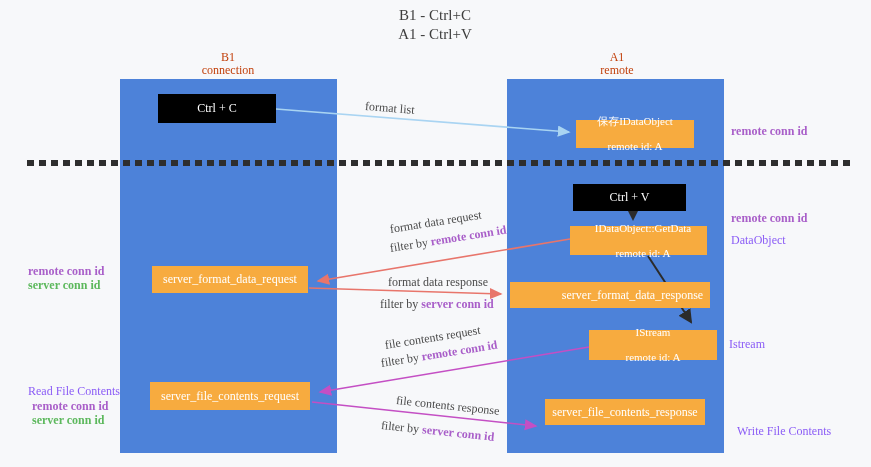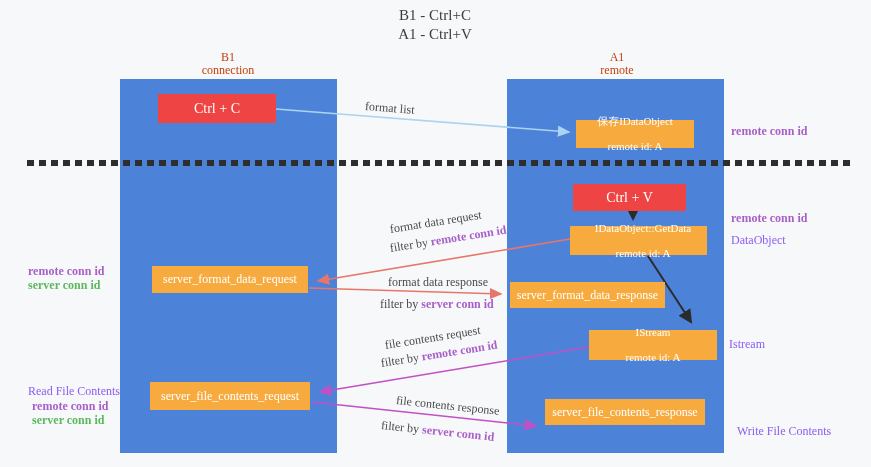--- a/index.html
+++ b/index.html
@@ -5,21 +5,21 @@
   html,body{margin:0;padding:0;background:#f7f8fa;}
   #canvas{
     position:relative;width:871px;height:467px;background:#f7f8fa;
     font-family:Liberation Serif, serif;overflow:hidden;
   }
   .abs{position:absolute;}
   #title{left:330px;top:6px;width:210px;text-align:center;font-size:15px;color:#3d3d3d;line-height:19px;}
   .lane-header{width:130px;text-align:center;font-size:12px;color:#c2410c;line-height:13px;top:51px;}
   .lane{background:#4d82d9;top:79px;height:374px;}
   .keybox{
-    background:#ef4444;color:#ffffff;font-size:14px;text-align:center;
+    background:#000000;color:#ffffff;font-size:12px;text-align:center;
     display:flex;align-items:center;justify-content:center;
   }
   .obox{
     background:#f7ab3f;color:#ffffff;font-size:11px;text-align:center;
     display:flex;flex-direction:column;align-items:center;justify-content:center;line-height:13px;gap:12px;
   }
   .obox .one-line{font-size:12px;}
   .sidelabel{font-size:12px;color:#8b5cf6;white-space:nowrap;}
   .conn-id{font-weight:bold;white-space:nowrap;font-size:12px;}
   .purple{color:#a95fc9;}
@@ -97,21 +97,21 @@
     <div>保存IDataObject</div>
     <div>remote id: A</div>
   </div>
   <div class="abs keybox" style="left:573px;top:184px;width:113px;height:27px;">
     <span>Ctrl + V</span>
   </div>
   <div class="abs obox" style="left:570px;top:226px;width:128px;height:29px;padding-left:9px;">
     <div>IDataObject::GetData</div>
     <div>remote id: A</div>
   </div>
-  <div class="abs obox" style="left:510px;top:282px;width:155px;height:26px;">
+  <div class="abs obox" style="left:510px;top:282px;width:155px;height:26px;padding-left:45px;">
     <span class="one-line">server_format_data_response</span>
   </div>
   <div class="abs obox" style="left:589px;top:330px;width:128px;height:30px;">
     <div>IStream</div>
     <div>remote id: A</div>
   </div>
   <div class="abs obox" style="left:545px;top:399px;width:160px;height:26px;">
     <span class="one-line">server_file_contents_response</span>
   </div>
 

